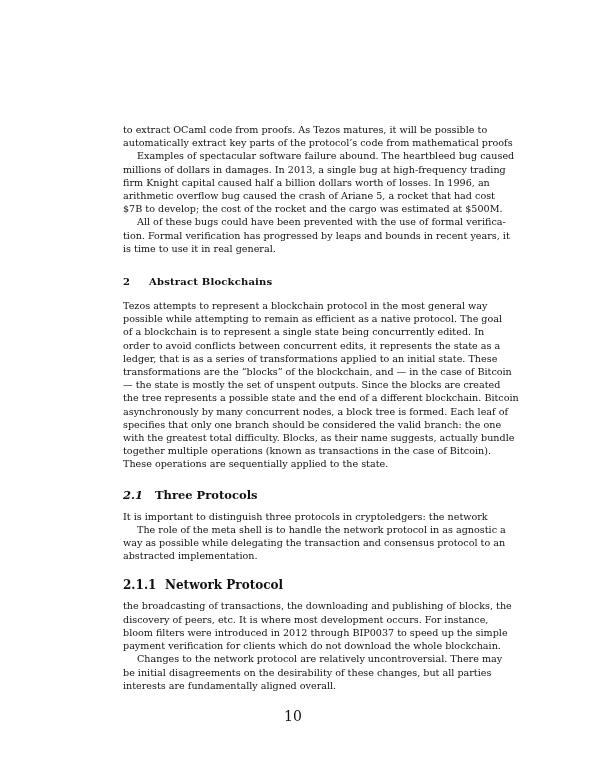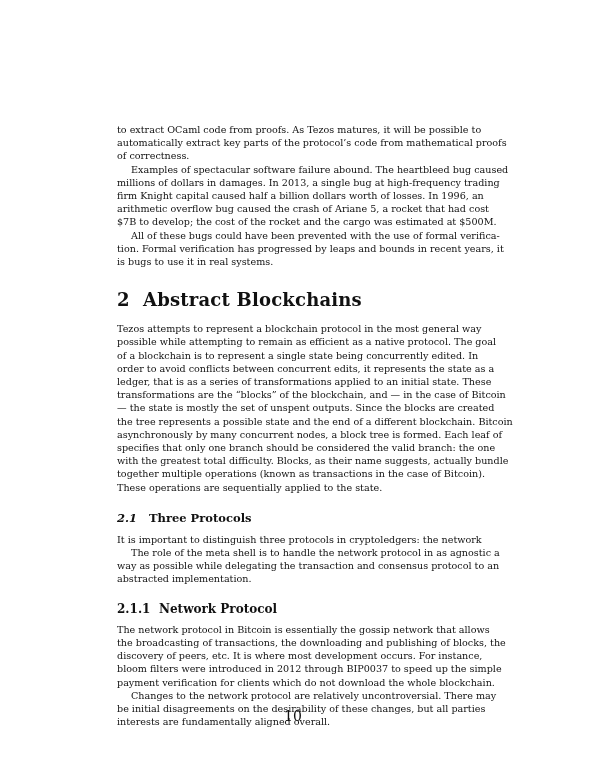--- a/index.html
+++ b/index.html
@@ -1,53 +1,52 @@
 <!DOCTYPE html>
 <html><head>
 <meta charset="utf-8">
 <style>
   html, body { margin: 0; padding: 0; background: #ffffff; }
   body { width: 600px; height: 776px; position: relative; overflow: hidden;
          font-family: "DejaVu Serif", "Liberation Serif", serif; color: #111; }
-  .page { position: absolute; left: 117px; top: 123px; width: 354px; }
+  .page { position: absolute; left: 123px; top: 123px; width: 354px; }
   .p { font-size: 9.6px; line-height: 13.2px; text-align: justify; margin: 0; }
   .indent { text-indent: 14px; }
   .line { display: block; text-align: justify; text-align-last: justify; white-space: nowrap; }
   .line.last { text-align-last: left; }
-  h2.sec { font-family: "DejaVu Serif", serif; font-weight: bold; font-size: 18px; margin: 21px 0 12px 0; letter-spacing: 0.2px; }
+  h2.sec { font-family: "DejaVu Serif", serif; font-weight: bold; font-size: 10px; margin: 21px 0 12px 0; letter-spacing: 0.2px; }
   h2.sec .num { display: inline-block; width: 26px; }
   h3.sub { font-weight: bold; font-size: 11.5px; margin: 17px 0 8px 0; }
   h3.sub .num { display: inline-block; width: 32px; font-style: italic; }
   h4.subsub { font-weight: bold; font-size: 12px; margin: 16px 0 7px 0; }
   h4.subsub .num { display: inline-block; width: 42px; }
   .pagenum { position: absolute; top: 708px; left: 0; width: 586px; text-align: center; font-size: 14px; }
 </style>
 </head>
 <body>
 
 <div class="page">
 
   <p class="p">
     <span class="line">to extract OCaml code from proofs. As Tezos matures, it will be possible to</span>
     <span class="line">automatically extract key parts of the protocol’s code from mathematical proofs</span>
-    <span class="line last">of correctness.</span>
   </p>
 
   <p class="p">
     <span class="line indent">Examples of spectacular software failure abound. The heartbleed bug caused</span>
     <span class="line">millions of dollars in damages. In 2013, a single bug at high-frequency trading</span>
     <span class="line">firm Knight capital caused half a billion dollars worth of losses. In 1996, an</span>
     <span class="line">arithmetic overflow bug caused the crash of Ariane 5, a rocket that had cost</span>
     <span class="line last">$7B to develop; the cost of the rocket and the cargo was estimated at $500M.</span>
   </p>
 
   <p class="p">
     <span class="line indent">All of these bugs could have been prevented with the use of formal verifica-</span>
     <span class="line">tion. Formal verification has progressed by leaps and bounds in recent years, it</span>
-    <span class="line last">is bugs to use it in real systems.</span>
+    <span class="line last">is time to use it in real general.</span>
   </p>
 
   <h2 class="sec">
     <span class="num">2</span><span>Abstract Blockchains</span>
   </h2>
 
   <p class="p">
     <span class="line">Tezos attempts to represent a blockchain protocol in the most general way</span>
     <span class="line">possible while attempting to remain as efficient as a native protocol. The goal</span>
     <span class="line">of a blockchain is to represent a single state being concurrently edited. In</span>
@@ -75,21 +74,20 @@
     <span class="line indent">The role of the meta shell is to handle the network protocol in as agnostic a</span>
     <span class="line">way as possible while delegating the transaction and consensus protocol to an</span>
     <span class="line last">abstracted implementation.</span>
   </p>
 
   <h4 class="subsub">
     <span class="num">2.1.1</span><span>Network Protocol</span>
   </h4>
 
   <p class="p">
-    <span class="line">The network protocol in Bitcoin is essentially the gossip network that allows</span>
     <span class="line">the broadcasting of transactions, the downloading and publishing of blocks, the</span>
     <span class="line">discovery of peers, etc. It is where most development occurs. For instance,</span>
     <span class="line">bloom filters were introduced in 2012 through BIP0037 to speed up the simple</span>
     <span class="line last">payment verification for clients which do not download the whole blockchain.</span>
   </p>
 
   <p class="p">
     <span class="line indent">Changes to the network protocol are relatively uncontroversial. There may</span>
     <span class="line">be initial disagreements on the desirability of these changes, but all parties</span>
     <span class="line last">interests are fundamentally aligned overall.</span>

